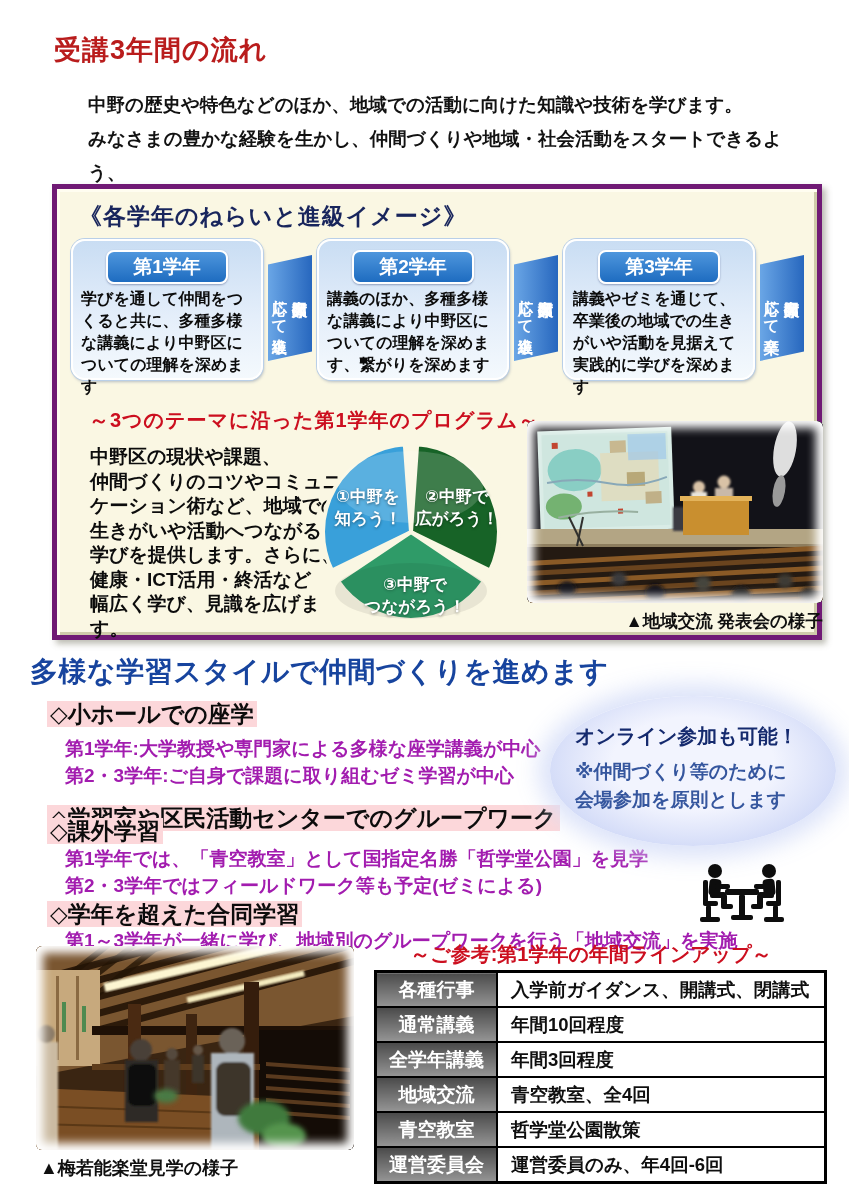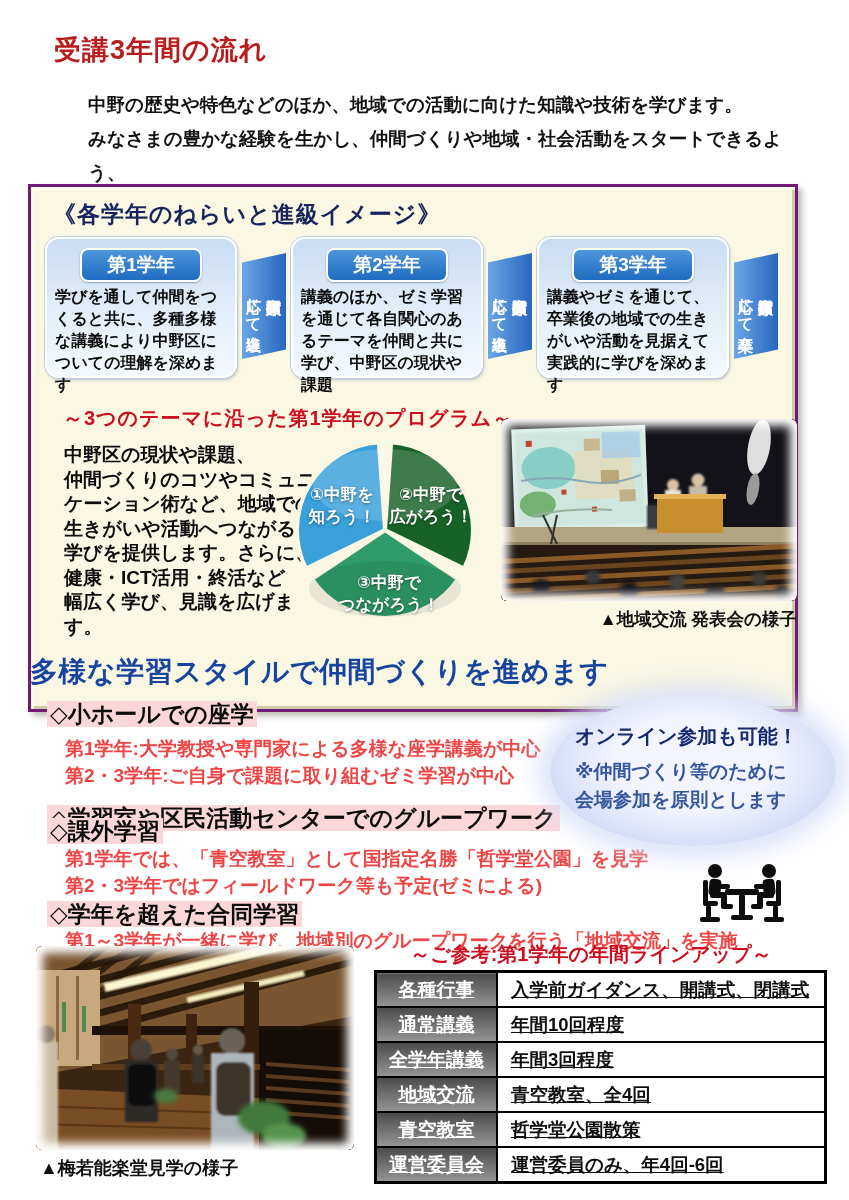--- a/index.html
+++ b/index.html
@@ -5,22 +5,22 @@
   html,body{margin:0;padding:0;background:#e8e8e8;}
   .page{position:relative;width:849px;height:1200px;background:#ffffff;overflow:hidden;
         font-family:"Liberation Sans","DejaVu Sans",sans-serif;font-weight:700;color:#141414;}
   .abs{position:absolute;}
 
   
   .h1{left:54px;top:32px;font-size:27px;color:#b91c1c;letter-spacing:1px;}
   .intro{left:88px;top:88px;width:700px;font-size:18.5px;line-height:34px;color:#121212;}
 
   
-  .flow-box{left:28px;top:184px;width:770px;height:528px;background:#faf7e3;
-            border:3px solid #701a75;box-sizing:border-box;
+  .flow-box{left:52px;top:184px;width:770px;height:456px;background:#faf7e3;
+            border:5px solid #701a75;box-sizing:border-box;
             box-shadow:inset 3px 3px 0 #fffdf0, inset -3px -3px 0 #cfcbaa, 4px 4px 6px rgba(110,110,90,.45);}
   .box-title{left:22px;top:12px;font-size:23px;color:#18255c;letter-spacing:1px;}
   .blocks{left:14px;top:50px;display:flex;gap:5px;align-items:flex-start;}
   .year-block{width:192px;height:141px;border-radius:14px;box-sizing:border-box;
               background:linear-gradient(180deg,#c9ddf3 0%,#e4eefa 55%,#f4f9fd 100%);
               border:2px solid #ffffff;box-shadow:0 0 0 1px #b9cfe8,1px 2px 3px rgba(90,110,150,.4);
               text-align:center;}
   .year-badge{display:inline-block;margin-top:9px;padding:2px 25px;border-radius:8px;
               background:linear-gradient(180deg,#4e96dd,#1e6cc0);color:#fff;font-size:19px;
               border:2px solid #fff;box-shadow:0 1px 2px rgba(0,20,80,.35);}
@@ -42,34 +42,34 @@
   .photo-frame{border-radius:6px;overflow:hidden;}
   .photo-fuzz{position:absolute;inset:0;border-radius:6px;box-shadow:inset 0 0 10px 7px #ffffff;pointer-events:none;}
   .photo1{left:470px;top:232px;width:296px;height:182px;}
   .photo1-caption{left:470px;top:420px;width:296px;text-align:right;font-size:17.5px;color:#101010;}
 
   
   .h2{left:30px;top:653px;font-size:28px;color:#17449e;letter-spacing:.5px;}
   .learn-list{left:47px;top:699px;width:540px;height:262px;}
   .h3{position:absolute;font-size:23px;color:#0c0c0c;white-space:nowrap;}
   .hl{background:#fcd7da;padding:0 3px;}
-  .detail{position:absolute;left:18px;font-size:19px;color:#ef4444;white-space:nowrap;font-weight:600;}
+  .detail{position:absolute;left:18px;font-size:19px;color:#a21caf;white-space:nowrap;font-weight:600;}
 
   .bubble{left:550px;top:696px;width:286px;height:150px;border-radius:50%;
           background:radial-gradient(ellipse at 50% 45%, #f2f4fe 40%, #d4dcf8 72%, rgba(244,247,255,0) 100%);
           box-shadow:0 0 22px 12px rgba(214,222,248,.85);}
   .bubble-title{position:absolute;left:25px;top:27px;font-size:20px;color:#152a6e;}
   .bubble-note{position:absolute;left:25px;top:62px;font-size:19px;line-height:28px;color:#35569e;font-weight:600;}
 
   .icon-people{left:696px;top:862px;width:92px;height:66px;}
 
   
   .lineup-head{left:375px;top:941px;width:432px;text-align:center;font-size:20px;color:#cc0f1f;}
   .lineup-table{left:374px;top:970px;border-collapse:collapse;border:3px solid #000;}
-  .lineup-table td{border:2px solid #000;height:31px;text-decoration:underline;}
+  .lineup-table td{border:2px solid #000;height:31px;}
   td.lbl{width:117px;text-align:center;color:#fff;font-size:19px;
          background:linear-gradient(180deg,#4b4b4b,#949494);}
   td.val{width:312px;padding-left:13px;font-size:18.5px;color:#0f0f0f;font-weight:600;}
 
   .photo2{left:36px;top:946px;width:318px;height:204px;}
   .photo2-caption{left:40px;top:1156px;font-size:18px;color:#101010;}
 </style>
 </head>
 <body>
 
@@ -92,21 +92,21 @@
         <div class="year-body">学びを通して仲間をつくると共に、多種多様な講義により中野区についての理解を深めます</div>
       </div>
       <div class="arrow">
         <div class="vtext">
           <div>出席回数に</div>
           <div>応じて進級</div>
         </div>
       </div>
       <div class="year-block">
         <span class="year-badge">第2学年</span>
-        <div class="year-body">講義のほか、ゼミ学習を通じて各自関心のあるテーマを仲間と共に学び、中野区の現状や課題</div>
+        <div class="year-body">講義のほか、多種多様な講義により中野区についての理解を深めます、繋がりを深めます</div>
       </div>
       <div class="arrow">
         <div class="vtext">
           <div>出席回数に</div>
           <div>応じて進級</div>
         </div>
       </div>
       <div class="year-block">
         <span class="year-badge">第3学年</span>
         <div class="year-body">講義やゼミを通じて、卒業後の地域での生きがいや活動を見据えて実践的に学びを深めます</div>

